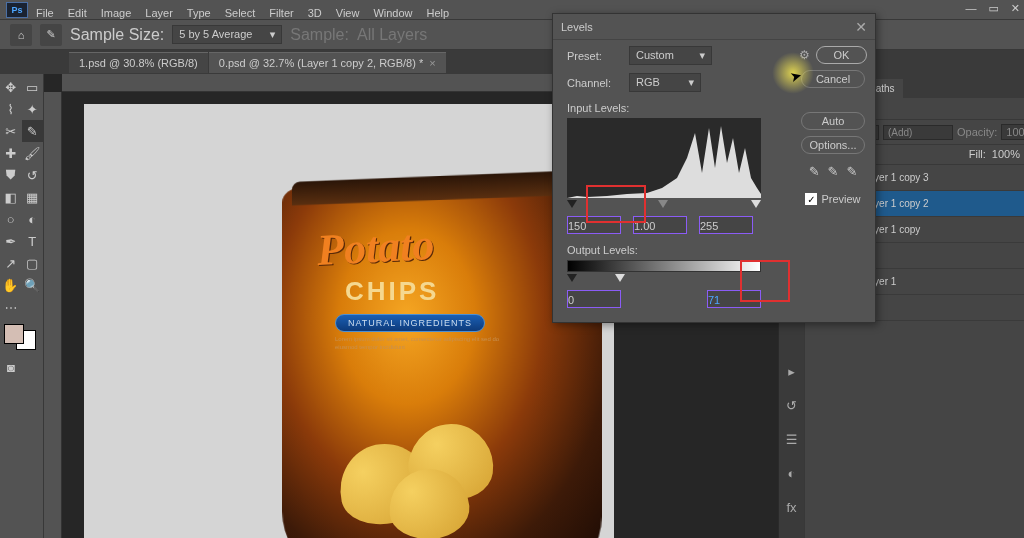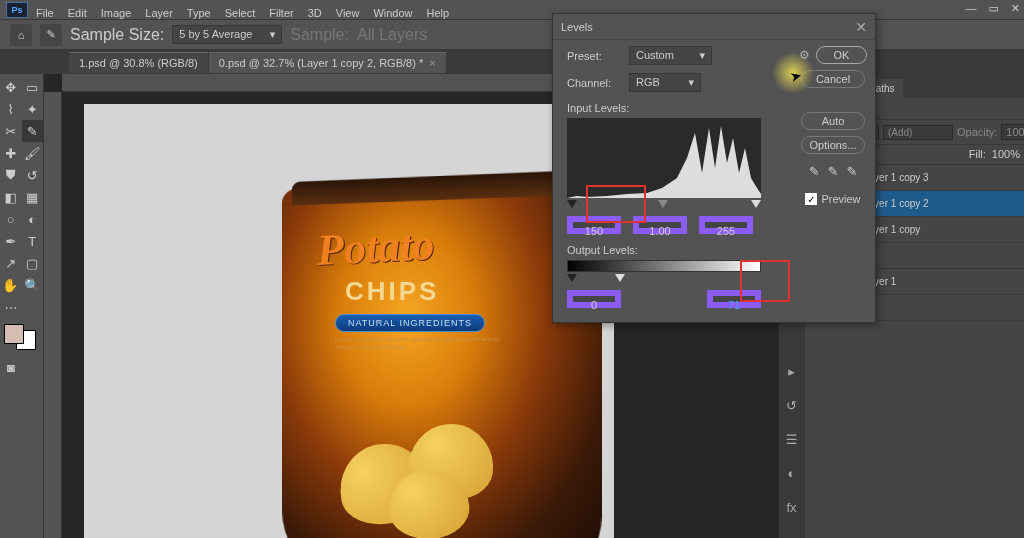--- a/index.html
+++ b/index.html
@@ -72,21 +72,21 @@
 .dsel{flex:1;background:#454545;border:1px solid #383838;padding:2px 6px;font-size:11px;max-width:150px}
 .dsel.sm{max-width:72px}
 .hist{width:194px;height:80px;background:#2a2a2a;position:relative;margin-top:4px;overflow:hidden}
 .hist svg{width:100%;height:100%;display:block}
 .sliders{width:194px;height:12px;position:relative;margin-top:2px}
 .tri{position:absolute;width:0;height:0;border-left:5px solid transparent;border-right:5px solid transparent;top:0}
 .tri.bk{border-top:8px solid #222;left:0}
 .tri.gy{border-top:8px solid #888;left:91px}
 .tri.wh{border-top:8px solid #ddd;right:0}
 .ivals{display:flex;gap:12px;margin-top:4px}
-.ival{width:54px;height:18px;background:#454545;border:6px solid #8b5cf6;text-align:center;line-height:18px;font-size:11px}
+.ival{width:54px;height:18px;background:#454545;border:1px solid #8b5cf6;line-height:18px;font-size:11px}
 .ival.hl{color:#4da6ff}
 .outgrad{width:194px;height:12px;background:linear-gradient(90deg,#000,#fff);margin-top:4px;border:1px solid #333}
 .sect{margin-top:10px;font-size:11px}
 .redbox{position:absolute;border:2px solid #e03030;pointer-events:none;z-index:200}
 .eyedrops{display:flex;gap:8px;margin-top:4px}
 .eyedrop{font-size:13px;cursor:pointer}
 .prev-chk{display:flex;align-items:center;gap:4px;margin-top:8px;font-size:11px}
 .prev-chk .cb{width:12px;height:12px;background:#fff;display:flex;align-items:center;justify-content:center;color:#000;font-size:10px}
 .cursor-hl{position:absolute;width:42px;height:42px;border-radius:50%;background:radial-gradient(circle,rgba(255,240,80,.8),rgba(255,240,80,0) 70%);z-index:300;pointer-events:none}
 .cursor-arr{position:absolute;z-index:301;font-size:14px;color:#000;pointer-events:none;transform:rotate(-15deg)}

